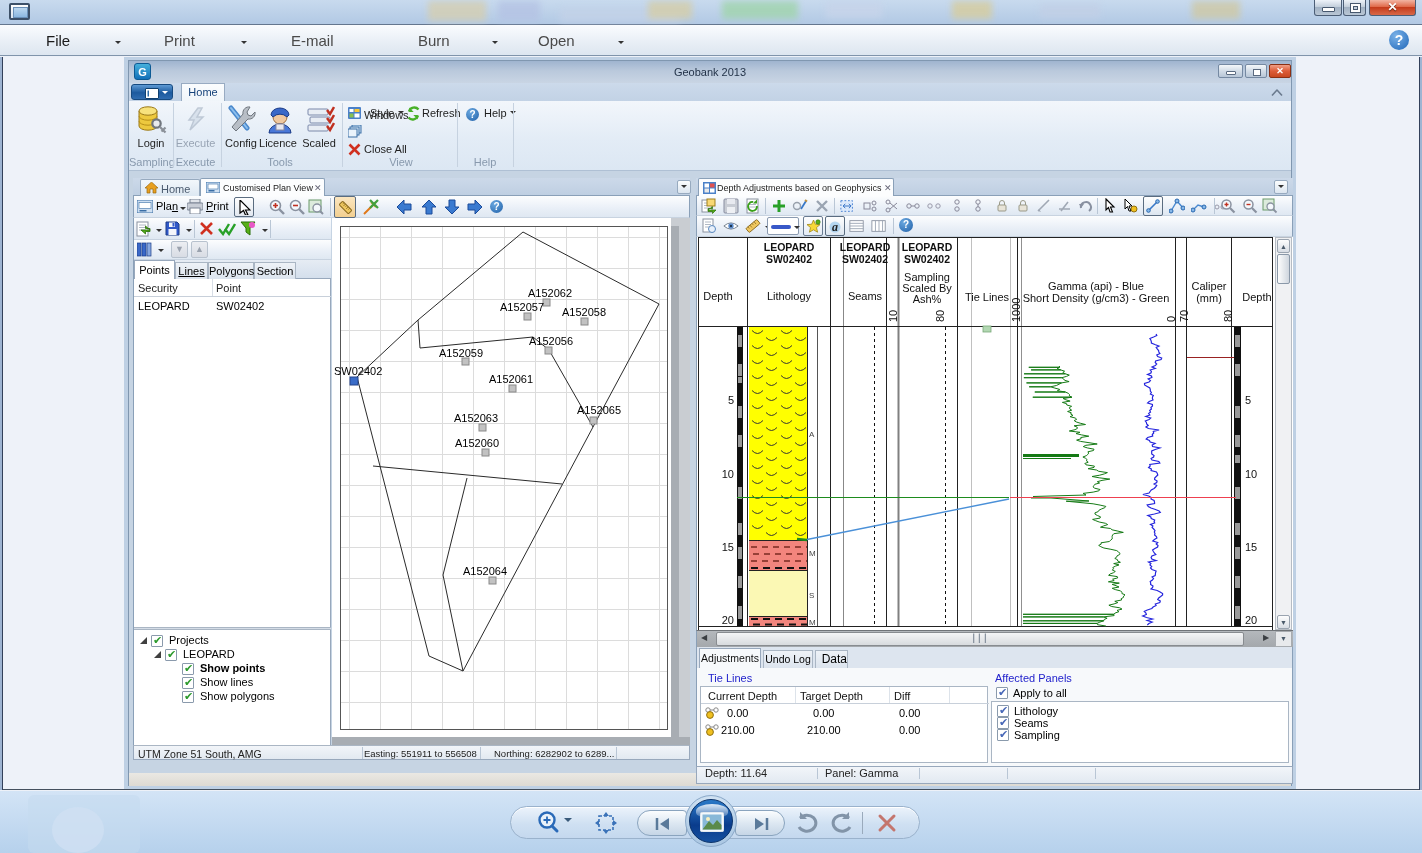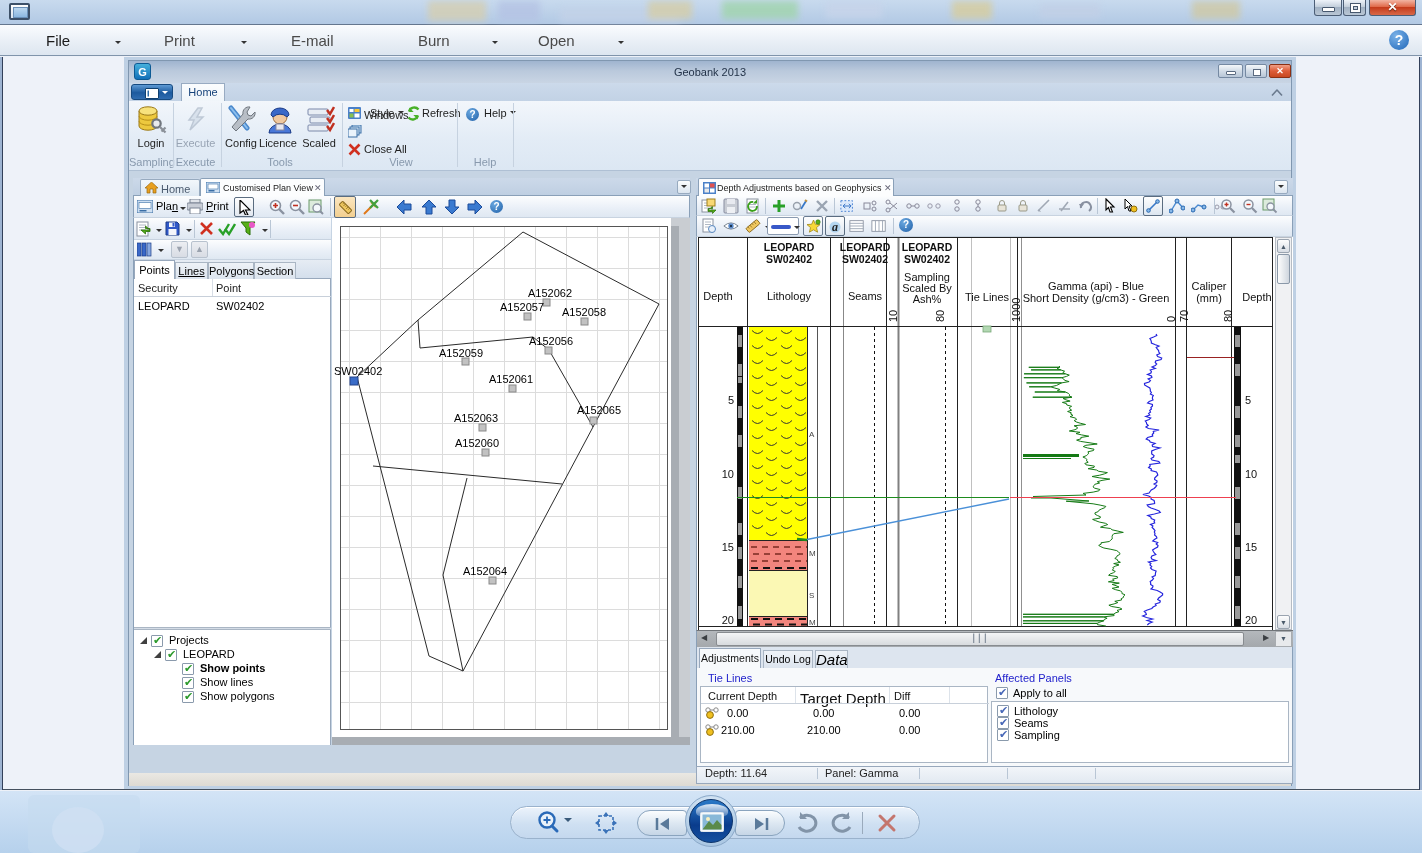--- a/index.html
+++ b/index.html
@@ -400,20 +400,28 @@
     <text x="512" y="383" text-anchor="middle">A152061</text>
     <text x="600" y="414" text-anchor="middle">A152065</text>
     <text x="477" y="422" text-anchor="middle">A152063</text>
     <text x="478" y="447" text-anchor="middle">A152060</text>
     <text x="486" y="575" text-anchor="middle">A152064</text>
     <text x="335" y="375">SW02402</text>
   </g>
 </svg>
         </div>
 
+        <div class="abs" style="left:0;top:567px;width:557px;height:15px;background:linear-gradient(#f2f5f9,#e2e9f1);border:1px solid #98a8bc;border-top:1px solid #aab6c4;">
+          <span class="txt" style="left:4px;top:2px;font-size:10.5px;color:#222;">UTM Zone 51 South, AMG</span>
+          <div class="sep-v" style="left:228px;top:1px;height:12px;"></div>
+          <span class="txt" style="left:230px;top:2px;font-size:9.5px;color:#222;">Easting: 551911 to 556508</span>
+          <div class="sep-v" style="left:346px;top:1px;height:12px;"></div>
+          <span class="txt" style="left:360px;top:2px;font-size:9.5px;color:#222;">Northing: 6282902 to 6289...</span>
+          <div class="sep-v" style="left:482px;top:1px;height:12px;"></div>
+        </div>
       </div>
       <div class="abs" id="rr" style="left:567px;top:117px;width:597px;height:602px;">
 
         <div class="abs" style="left:0;top:0;width:597px;height:18px;background:linear-gradient(#ccd9e9,#bfcfe2);border-bottom:1px solid #8aa0b8;"></div>
         <div class="abs" style="left:2px;top:0;width:196px;height:18px;background:#fcfdfe;border:1px solid #8aa0b8;border-bottom:none;border-radius:2px 2px 0 0;">
           <svg style="position:absolute;left:4px;top:3px" width="13" height="12" viewBox="0 0 13 12">
               <rect x="0" y="0" width="13" height="12" fill="#4a80c8"></rect>
               <rect x="1.5" y="1.5" width="4.5" height="4" fill="#fff"></rect>
               <rect x="7" y="1.5" width="4.5" height="4" fill="#e05050"></rect>
               <rect x="1.5" y="6.5" width="4.5" height="4" fill="#e8e8e8"></rect>
@@ -758,27 +766,27 @@
         <div class="abs" style="left:0;top:452px;width:597px;height:17px;background:linear-gradient(#b4b8bc,#a4a8ac);border-top:1px solid #707478;border-left:1px solid #8aa0b8;">
           <span style="position:absolute;left:4px;top:2px;font-size:8px;color:#3a3e42;">◀</span>
           <div class="abs" style="left:19px;top:1px;width:528px;height:14px;background:linear-gradient(#f4f5f6,#d8dbde);border:1px solid #888c90;border-radius:2px;text-align:center;line-height:12px;font-size:8px;color:#8a94a0;letter-spacing:1px;">┃┃┃</div>
           <span style="position:absolute;left:566px;top:2px;font-size:8px;color:#3a3e42;">▶</span>
           <div class="abs" style="left:578px;top:0px;width:17px;height:16px;background:#e8eaec;border:1px solid #a8acb0;text-align:center;line-height:14px;font-size:7px;color:#4a5a6a;">▼</div>
         </div>
 
         <div class="abs" style="left:0;top:469px;width:597px;height:21px;background:#dde5ef;border-left:1px solid #8aa0b8;border-right:1px solid #8aa0b8;">
           <div class="abs" style="left:2px;top:1px;width:62px;height:20px;background:#f7f9fb;border:1px solid #98a8bc;border-bottom:none;font-size:10.5px;text-align:center;line-height:19px;color:#111;">Adjustments</div>
           <div class="abs" style="left:66px;top:3px;width:50px;height:18px;background:linear-gradient(#eef2f7,#dce4ee);border:1px solid #aab6c4;border-bottom:none;font-size:10.5px;text-align:center;line-height:17px;">Undo Log</div>
-          <div class="abs" style="left:118px;top:3px;width:33px;height:18px;background:linear-gradient(#eef2f7,#dce4ee);border:1px solid #aab6c4;border-bottom:none;font-size:15px;text-align:right;line-height:17px;font-style:italic;">Data</div>
+          <div class="abs" style="left:118px;top:3px;width:33px;height:18px;background:linear-gradient(#eef2f7,#dce4ee);border:1px solid #aab6c4;border-bottom:none;font-size:12px;text-align:right;line-height:17px;">Data</div>
         </div>
         <div class="abs" style="left:0;top:490px;width:597px;height:98px;background:#f7f9fb;border-left:1px solid #8aa0b8;border-right:1px solid #8aa0b8;">
           <span class="txt" style="left:11px;top:4px;font-size:11px;color:#2222cc;">Tie Lines</span>
           <div class="abs" style="left:3px;top:18px;width:288px;height:77px;background:#fff;border:1px solid #aab6c4;">
             <span class="txt" style="left:7px;top:3px;font-size:11px;color:#111;">Current Depth</span>
-            <span class="txt" style="left:99px;top:3px;font-size:15px;color:#111;text-align:center;">Target Depth</span>
+            <span class="txt" style="left:99px;top:3px;font-size:11px;color:#111;text-align:center;">Target Depth</span>
             <span class="txt" style="left:193px;top:3px;font-size:11px;color:#111;">Diff</span>
             <div class="abs" style="left:0;top:16px;width:288px;height:1px;background:#c8d0da;"></div>
             <div class="sep-v" style="left:94px;top:0;height:16px;background:#dde3ea;"></div>
             <div class="sep-v" style="left:188px;top:0;height:16px;background:#dde3ea;"></div>
             <div class="sep-v" style="left:248px;top:0;height:16px;background:#dde3ea;"></div>
             <svg style="position:absolute;left:4px;top:20px" width="14" height="12" viewBox="0 0 14 12">
                 <circle cx="3" cy="3" r="2.2" fill="none" stroke="#888"></circle>
                 <circle cx="11" cy="3" r="2.2" fill="none" stroke="#888"></circle>
                 <path d="M5 3 h4" stroke="#888"></path>
                 <circle cx="5" cy="8" r="3.4" fill="#f0c020" stroke="#907010"></circle>

